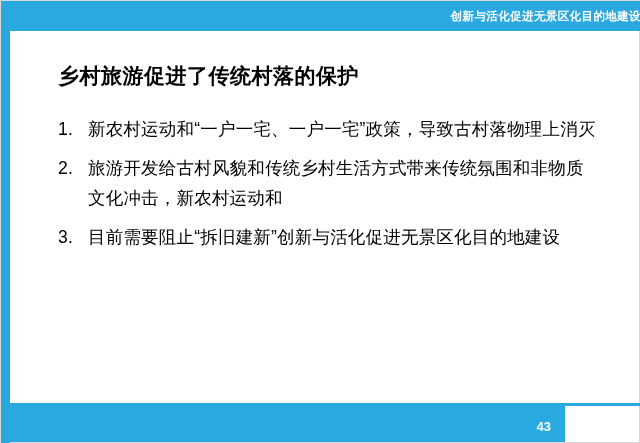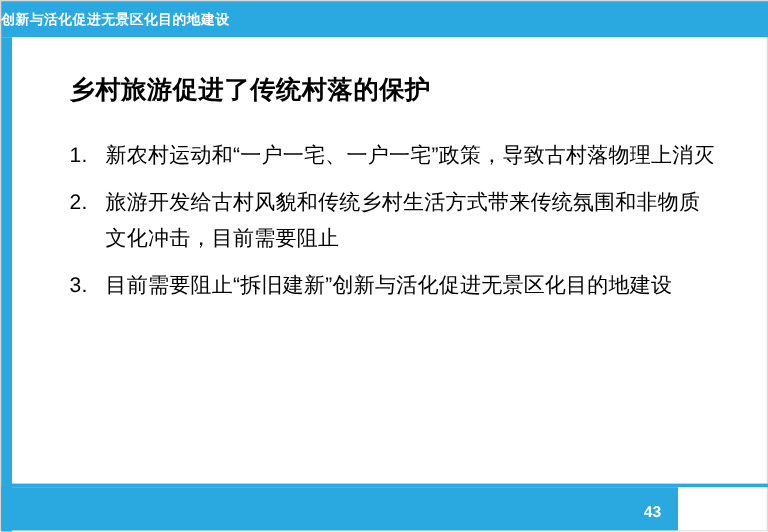--- a/index.html
+++ b/index.html
@@ -24,21 +24,21 @@
   
   .header-bar {
     position: absolute;
     top: 0;
     left: 0;
     width: 640px;
     height: 30px;
     background: #29a9e0;
     display: flex;
     align-items: center;
-    justify-content: flex-start;
+    justify-content: flex-end;
   }
   .header-title {
     color: #ffffff;
     font-size: 11.5px;
     font-weight: bold;
     letter-spacing: 0.4px;
     white-space: nowrap;
   }
   
   .left-bar {
@@ -128,21 +128,21 @@
   <div class="content">
     <h1 class="slide-title">乡村旅游促进了传统村落的保护</h1>
 
     <ol class="bullets">
       <li>
         <span class="num">1.</span>
         <span>新农村运动和“一户一宅、一户一宅”政策，导致古村落物理上消灭</span>
       </li>
       <li>
         <span class="num">2.</span>
-        <span>旅游开发给古村风貌和传统乡村生活方式带来传统氛围和非物质文化冲击，目前需要阻止</span>
+        <span>旅游开发给古村风貌和传统乡村生活方式带来传统氛围和非物质文化冲击，新农村运动和</span>
       </li>
       <li>
         <span class="num">3.</span>
         <span>目前需要阻止“拆旧建新”创新与活化促进无景区化目的地建设</span>
       </li>
     </ol>
   </div>
 
   <div class="bottom-line"></div>
   <div class="bottom-bar">

